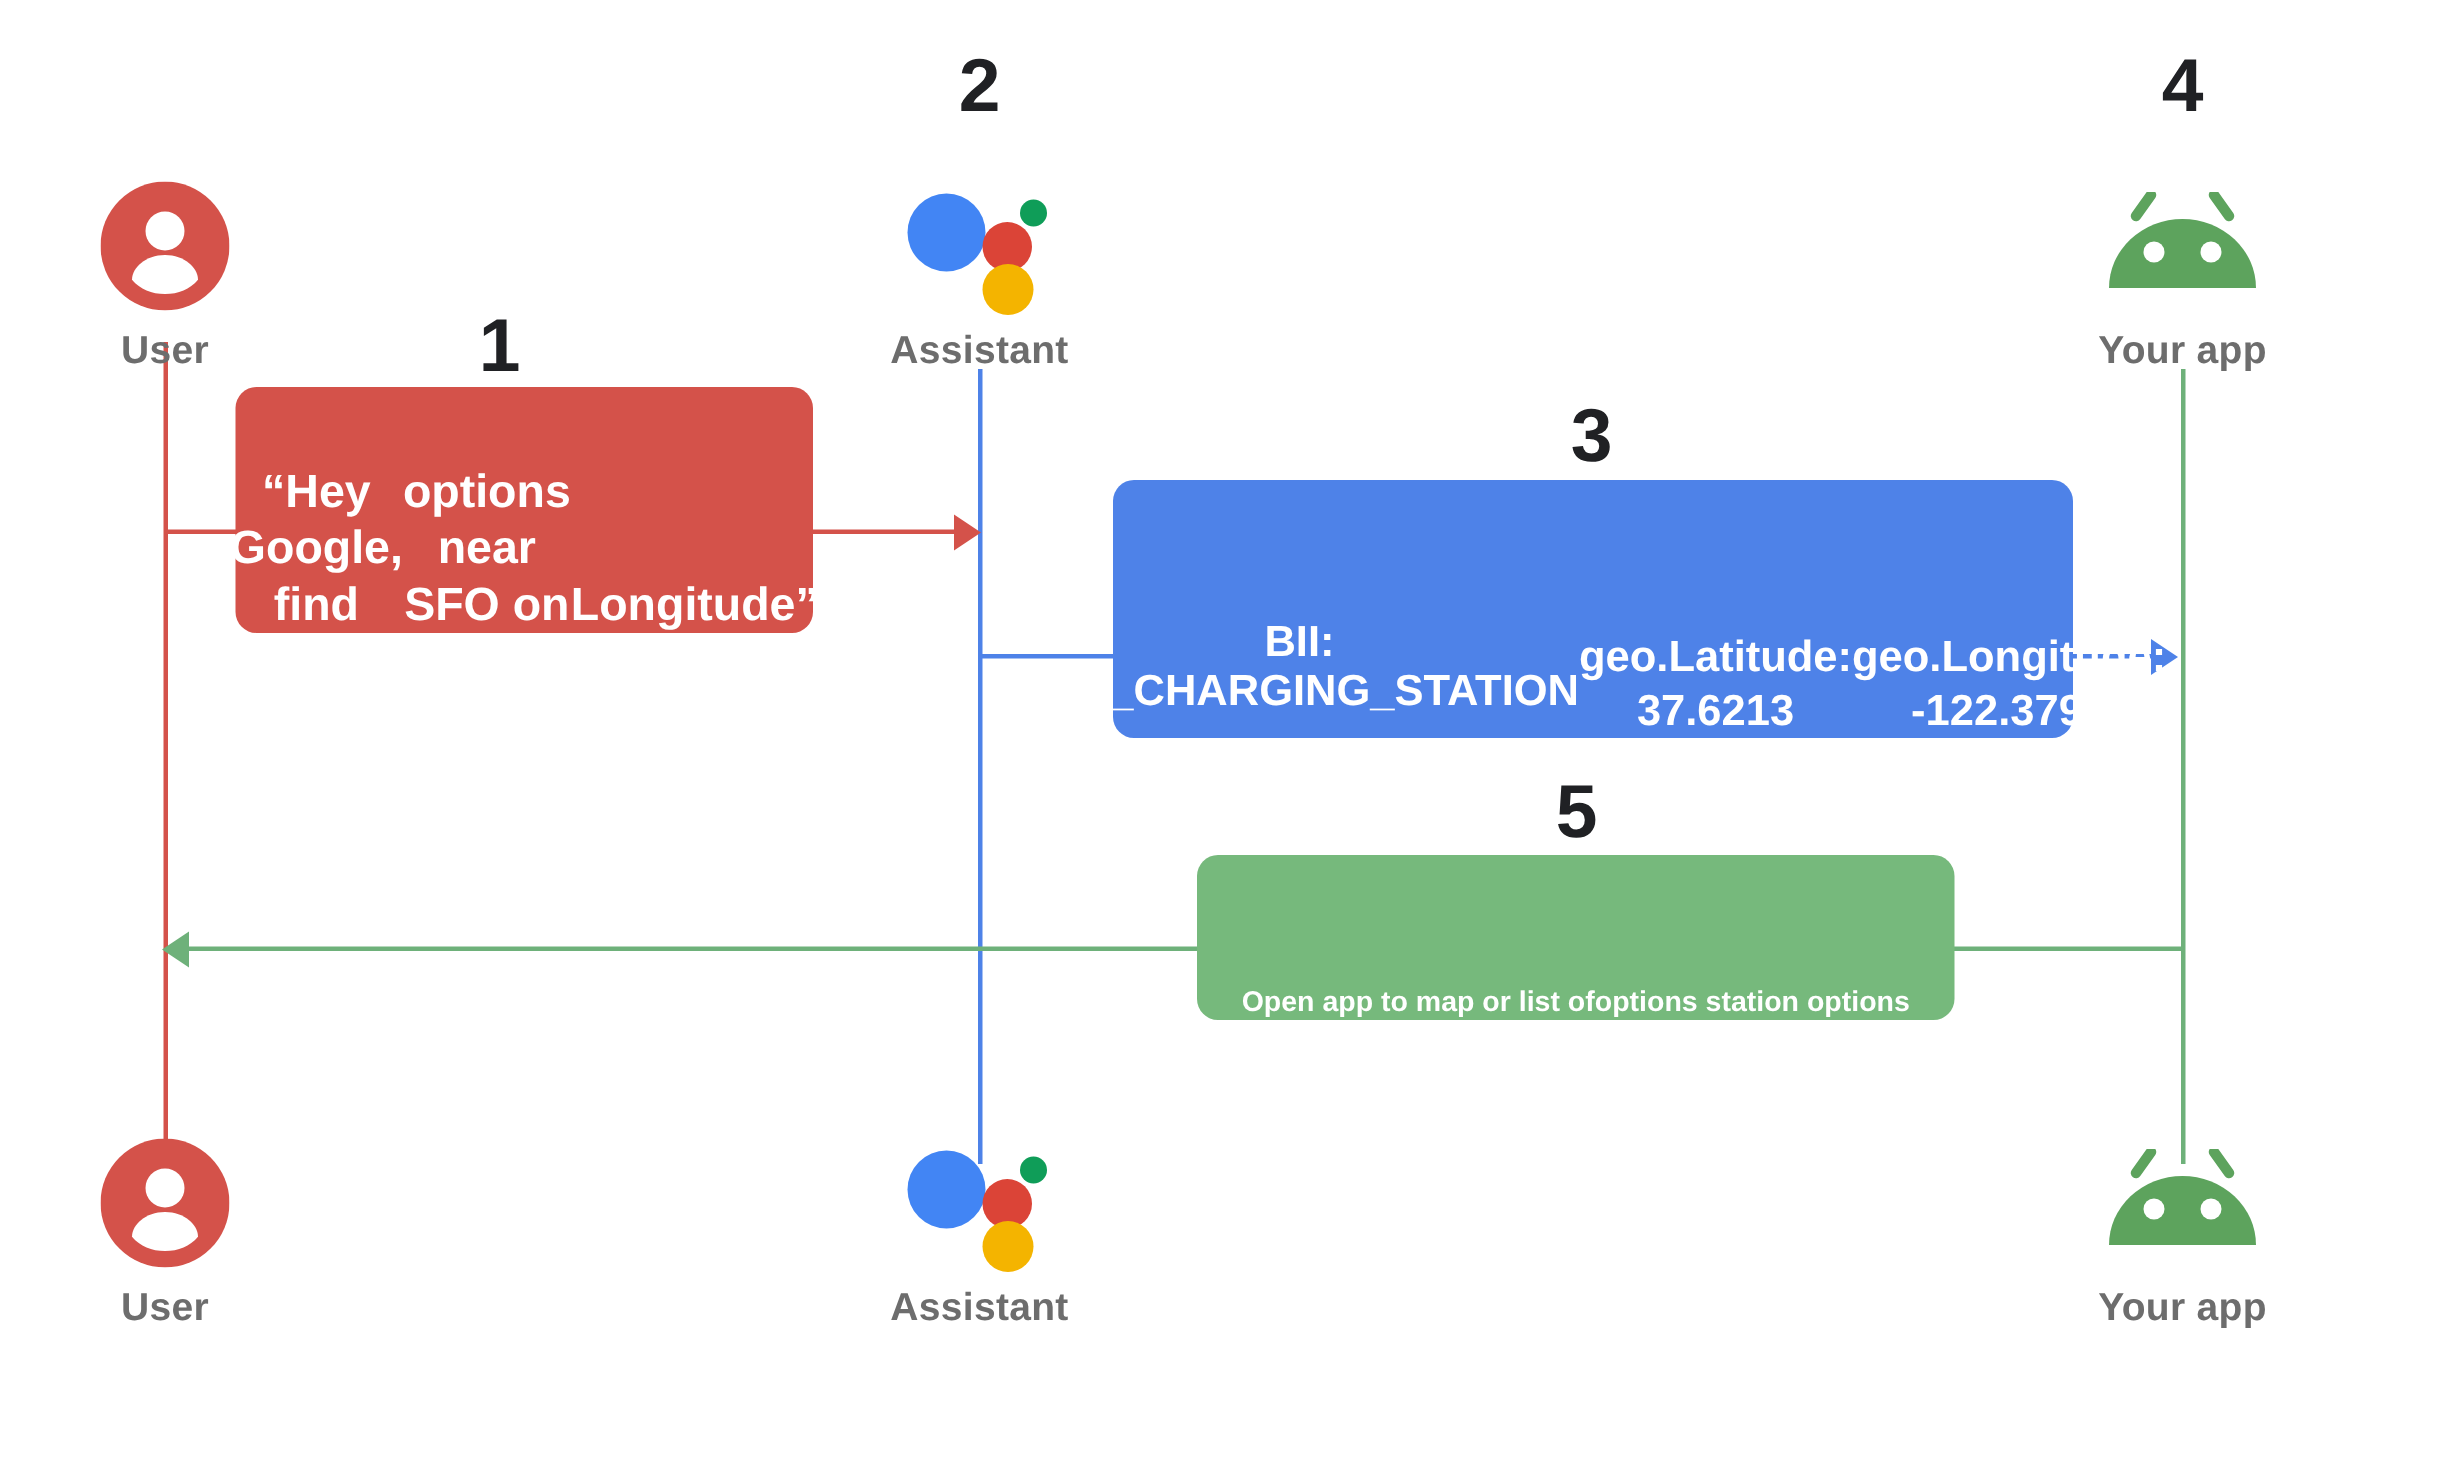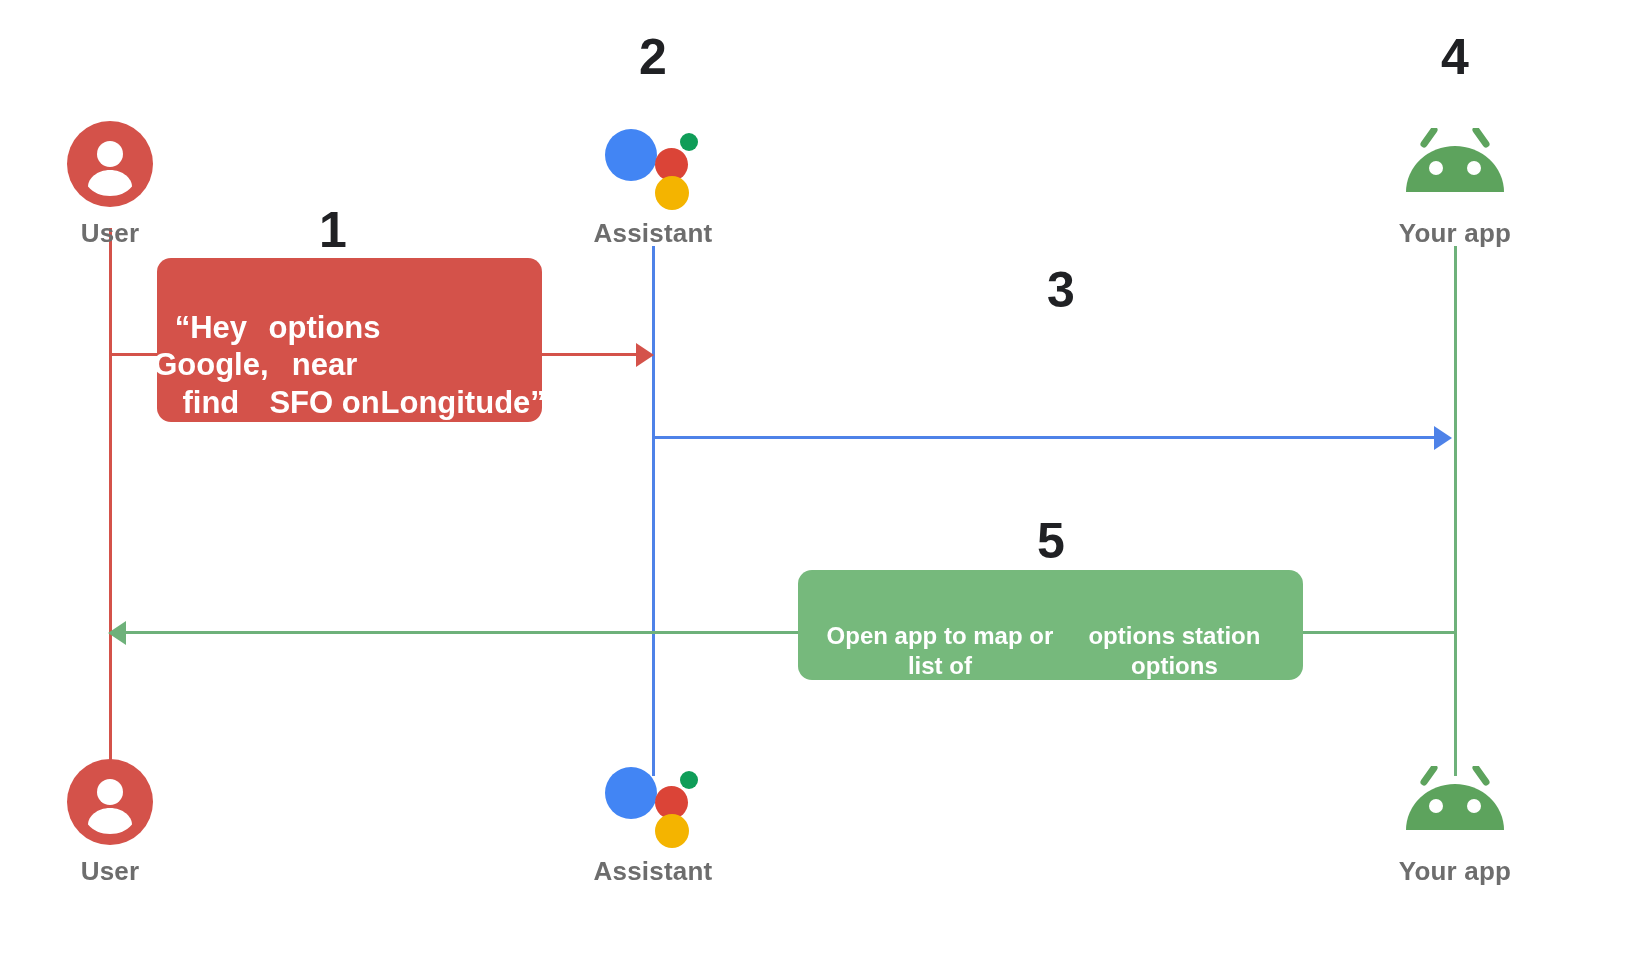--- a/index.html
+++ b/index.html
@@ -117,21 +117,21 @@
   .box-green { background: #76B97C; }
 
   #box-1 { left: 157px; top: 258px; width: 385px; height: 164px; padding: 0 18px; }
   #box-1 .line { font-size: 31px; }
 
   #box-3 { left: 742px; top: 320px; width: 640px; height: 172px; padding: 0 16px; }
   #box-3 .title { font-size: 29px; font-weight: bold; margin-bottom: 14px; }
   #box-3 .line   { font-size: 29px; }
 
   #box-5 { left: 798px; top: 570px; width: 505px; height: 110px; padding: 0 18px; }
-  #box-5 .line { font-size: 24px; }
+  #box-5 .line { font-size: 19px; }
 </style>
 </head>
 <body>
 
 <div id="canvas">
 
   <div class="lifeline user"></div>
   <div class="lifeline assistant"></div>
   <div class="lifeline app"></div>
 
@@ -183,20 +183,25 @@
     <div class="line">“Hey Google, find</div>
     <div class="line">options near SFO on</div>
     <div class="line">Longitude”</div>
   </div>
 
   <div class="arrow-line c-blue" style="left:653px; top:436px; width:782px;"></div>
   <div class="arrow-head right h-blue" style="left:1434px; top:426px;"></div>
 
   <div class="step-num" style="left:1021px; top:265px;">3</div>
 
+  <div class="msg-box box-blue" id="box-3">
+    <div class="title">BII: GET_CHARGING_STATION</div>
+    <div class="line">geo.Latitude: 37.6213</div>
+    <div class="line">geo.Longitude:  -122.3790</div>
+  </div>
 
   <div class="arrow-line c-green" style="left:126px; top:631px; width:1330px;"></div>
   <div class="arrow-head left h-green" style="left:108px; top:621px;"></div>
 
   <div class="step-num" style="left:1011px; top:516px;">5</div>
 
   <div class="msg-box box-green" id="box-5">
     <div class="line">Open app to map or list of</div>
     <div class="line">options station options</div>
   </div>

